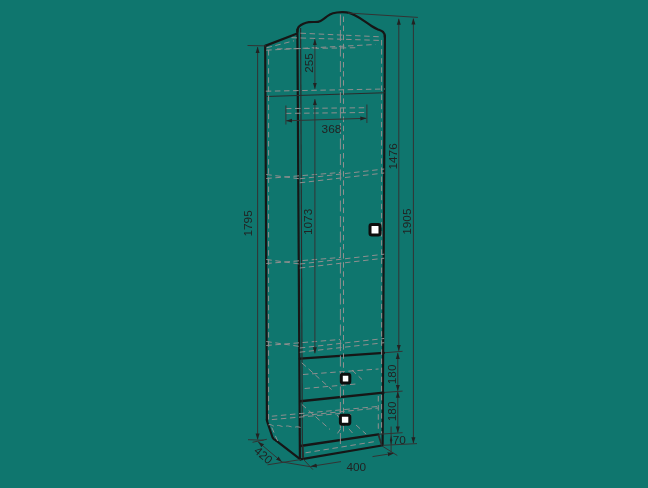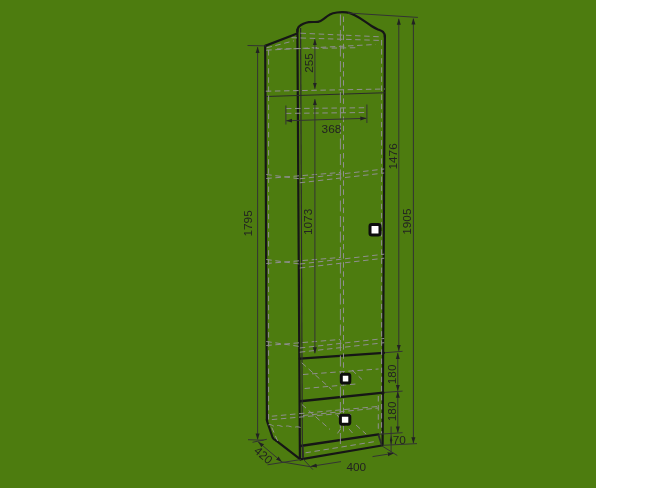--- a/index.html
+++ b/index.html
@@ -1,16 +1,16 @@
 <!DOCTYPE html>
 <html><head>
 <meta charset="utf-8">
 <style>
 html,body{margin:0;padding:0;background:#fff;}
-#stage{width:596px;height:488px;position:relative;background:#4d7c0f;overflow:hidden;}
+#stage{width:648px;height:488px;position:relative;background:#0f766e;overflow:hidden;}
 text{font-family:"Liberation Sans",sans-serif;font-size:11.8px;fill:#222;}
 </style>
 </head>
 <body>
 <div id="stage">
 <svg width="648" height="488" viewBox="0 0 648 488">
 <defs>
 <marker id="ah" markerWidth="8" markerHeight="6" refX="6.0" refY="3" orient="auto-start-reverse" markerUnits="userSpaceOnUse">
   <path d="M6.3,3 L0,1.0 L0,5.0 Z" fill="#222"></path>
 </marker>

